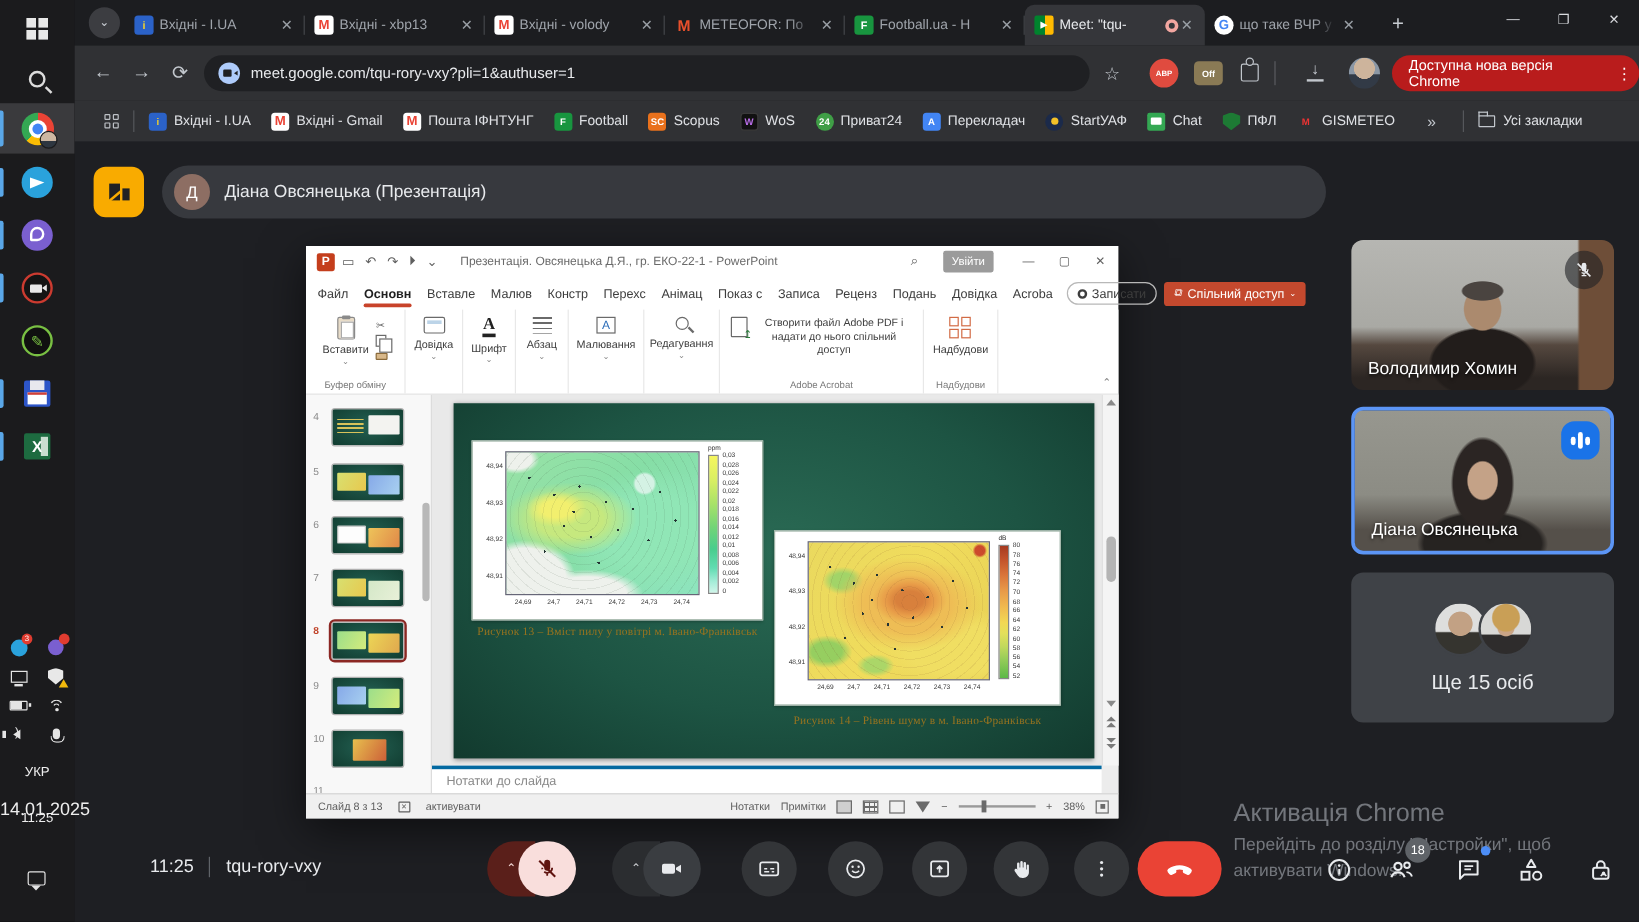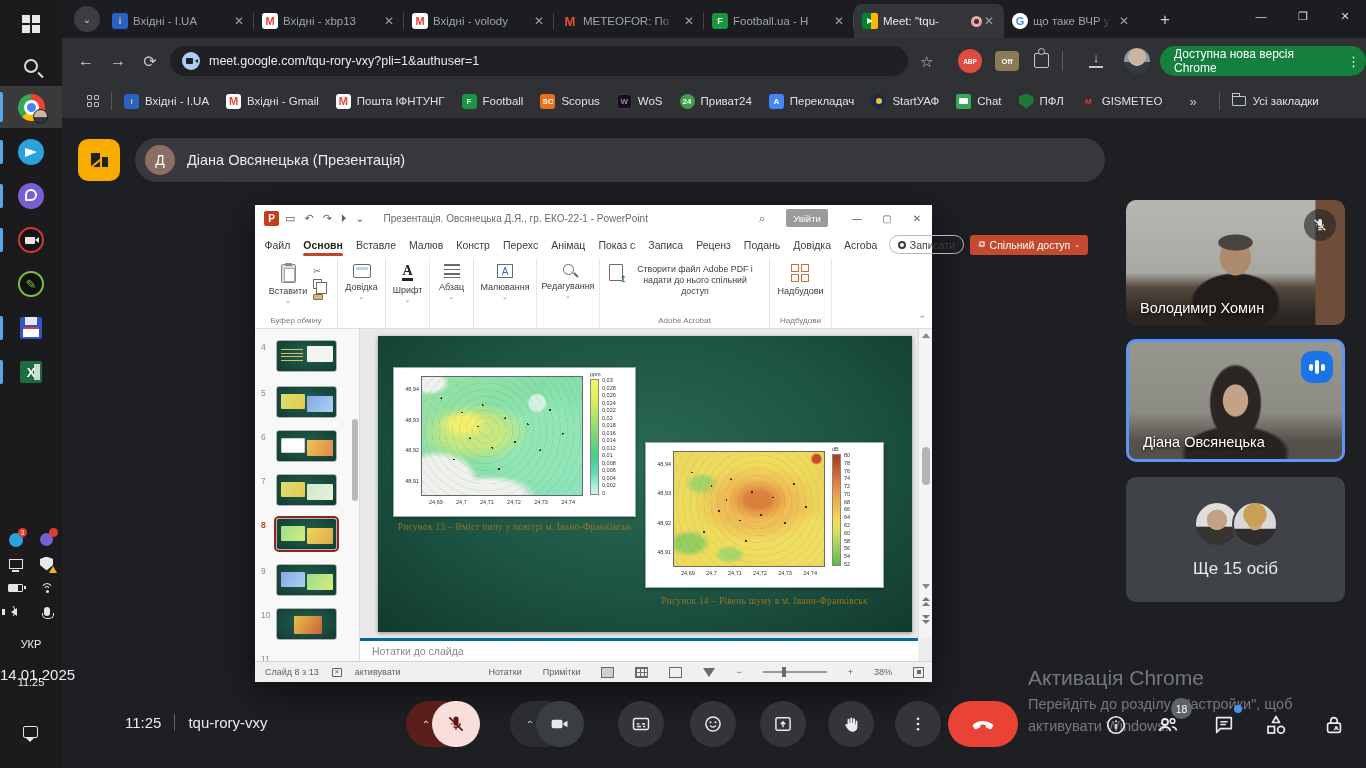--- a/index.html
+++ b/index.html
@@ -89,21 +89,21 @@
 .star{position:absolute;left:858px;top:15px;color:#c2c7cd;font-size:15px}
 .ext{position:absolute;top:11px;height:24px;display:flex;align-items:center;justify-content:center;border-radius:4px;color:#fff;font-weight:bold}
 .ext-abp{left:896px;width:24px;height:24px;background:#e04b3f;border-radius:50%;font-size:6.5px}
 .ext-off{left:933px;width:24px;height:20px;top:13px;background:#8a7a55;font-size:7.5px}
 .puzzle{position:absolute;left:972px;top:15px;width:15px;height:15px;border:1.8px solid #c2c7cd;border-radius:2px}
 .puzzle::after{content:"";position:absolute;left:3px;top:-6px;width:5px;height:5px;border:1.8px solid #c2c7cd;border-radius:50%;background:#303134}
 .tb-sep{position:absolute;left:1000px;top:13px;width:1px;height:20px;background:#5a5c60}
 .dl{position:absolute;left:1026px;top:14px;width:16px;height:16px;color:#c2c7cd;font-size:13px;text-align:center;line-height:12px}
 .dl::after{content:"";position:absolute;left:1px;bottom:0;width:14px;height:2px;background:#c2c7cd}
 .tb-ava{position:absolute;left:1062px;top:10px;width:26px;height:26px;border-radius:50%;background:radial-gradient(circle at 50% 35%,#cdb49c 0 40%,transparent 42%),linear-gradient(#8b97a5 52%,#323a46 55%)}
-.updbtn{position:absolute;left:1098px;top:8px;height:30px;background:#15803d;border-radius:15px;color:#fff;font-size:12px;display:flex;align-items:center;padding:0 6px 0 14px}
+.updbtn{position:absolute;left:1098px;top:8px;height:30px;background:#b91c1c;border-radius:15px;color:#fff;font-size:12px;display:flex;align-items:center;padding:0 6px 0 14px}
 .updbtn .dots{margin-left:8px;font-size:13px;letter-spacing:0}
 #bmbar{position:absolute;left:0;top:84px;width:100%;height:34px;background:#303134;display:flex;align-items:center;font-size:11.5px;color:#dfe1e5}
 .apps9{margin-left:25px;display:grid;grid-template-columns:5px 5px;grid-gap:2px}
 .apps9 i{width:5px;height:5px;border:1.2px solid #bdc1c6;border-radius:1px}
 .bm-sep{width:1px;height:18px;background:#55575b;margin:0 12px}
 .bm{display:flex;align-items:center;margin-right:17px;white-space:nowrap}
 .bm .fav{width:15px;height:15px;margin-right:6px;font-size:8px}
 .fv-sc{background:#e9711c;color:#fff;font-size:7px}
 .fv-wos{background:#111;color:#b96ee8;font-size:9px;border:1px solid #3a3a3a}
 .fv-p24{background:#3f9e46;border-radius:50%;color:#fff;font-size:7px}
@@ -251,21 +251,21 @@
 .vthumb{position:absolute;left:3px;top:118px;width:8px;height:38px;background:#b4b4b4;border-radius:4px}
 .navdbl{position:absolute;left:3px;width:8px;height:8px}
 .navdbl i{display:block;width:0;height:0;border-left:4px solid transparent;border-right:4px solid transparent;margin-bottom:1px}
 #nv1{top:268px}#nv1 i{border-bottom:4px solid #7a7a7a}
 #nv2{top:286px}#nv2 i{border-top:4px solid #7a7a7a}
 #notesbar{position:absolute;left:105px;top:309px;width:558px;height:23px;background:#fff;border-top:3px solid #0369a1;display:flex;align-items:center;color:#8a8a8a;font-size:10.5px;padding-left:12px}
 #statusbar{position:absolute;left:0;bottom:0;width:100%;height:21px;background:#f0f0f0;border-top:1px solid #d4d4d4;display:flex;align-items:center;font-size:9px;color:#5f5f5f}
 #statusbar .lft{margin-left:10px;display:flex;align-items:center;gap:13px}
 .spell{width:10px;height:9px;border:1.2px solid #5f5f5f;position:relative;border-radius:1px}
 .spell::after{content:"✕";position:absolute;left:1.5px;top:-1px;font-size:6px}
-#statusbar .rgt{position:absolute;right:8px;display:flex;align-items:center;gap:21px}
+#statusbar .rgt{position:absolute;right:8px;display:flex;align-items:center;gap:9px}
 .vico{width:13px;height:11px;border:1.2px solid #6a6a6a;display:inline-block}
 .vico.sel{background:#cfcfcf}
 .vico.grid{background:repeating-linear-gradient(90deg,#6a6a6a 0 1px,transparent 1px 4px),repeating-linear-gradient(#6a6a6a 0 1px,transparent 1px 4px)}
 .vico.show{border:0;width:0;height:0;border-left:6px solid transparent;border-right:6px solid transparent;border-top:9px solid #6a6a6a}
 .ztrack{width:64px;height:1.5px;background:#9a9a9a;position:relative;display:inline-block}
 .ztrack::before{content:"";position:absolute;left:30%;top:-4px;width:4px;height:10px;background:#6a6a6a}
 .fitico{width:11px;height:11px;border:1.2px solid #6a6a6a;position:relative}
 .fitico::after{content:"";position:absolute;inset:2.5px;background:#6a6a6a}
 
 .map{position:absolute;background:#fff;border:1px solid #9ab0a2;box-shadow:0 1px 3px rgba(0,0,0,.35)}

